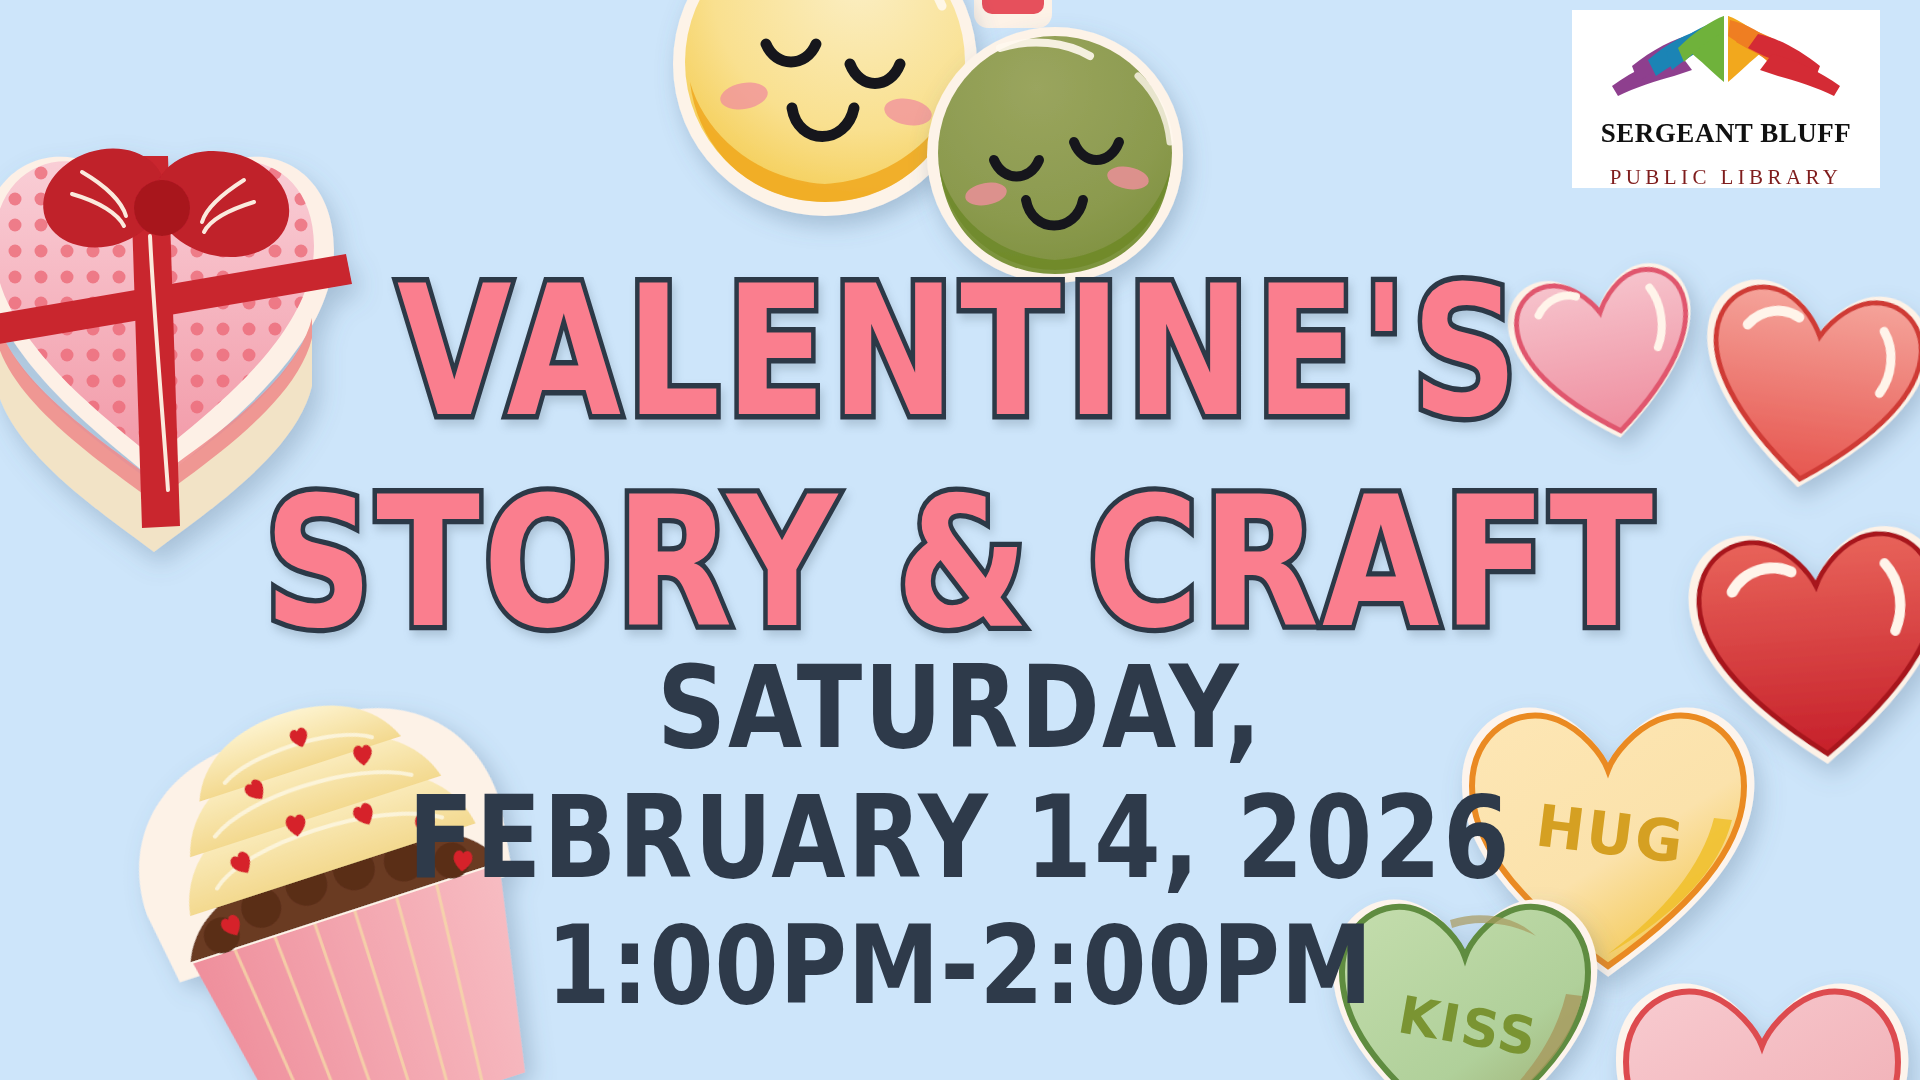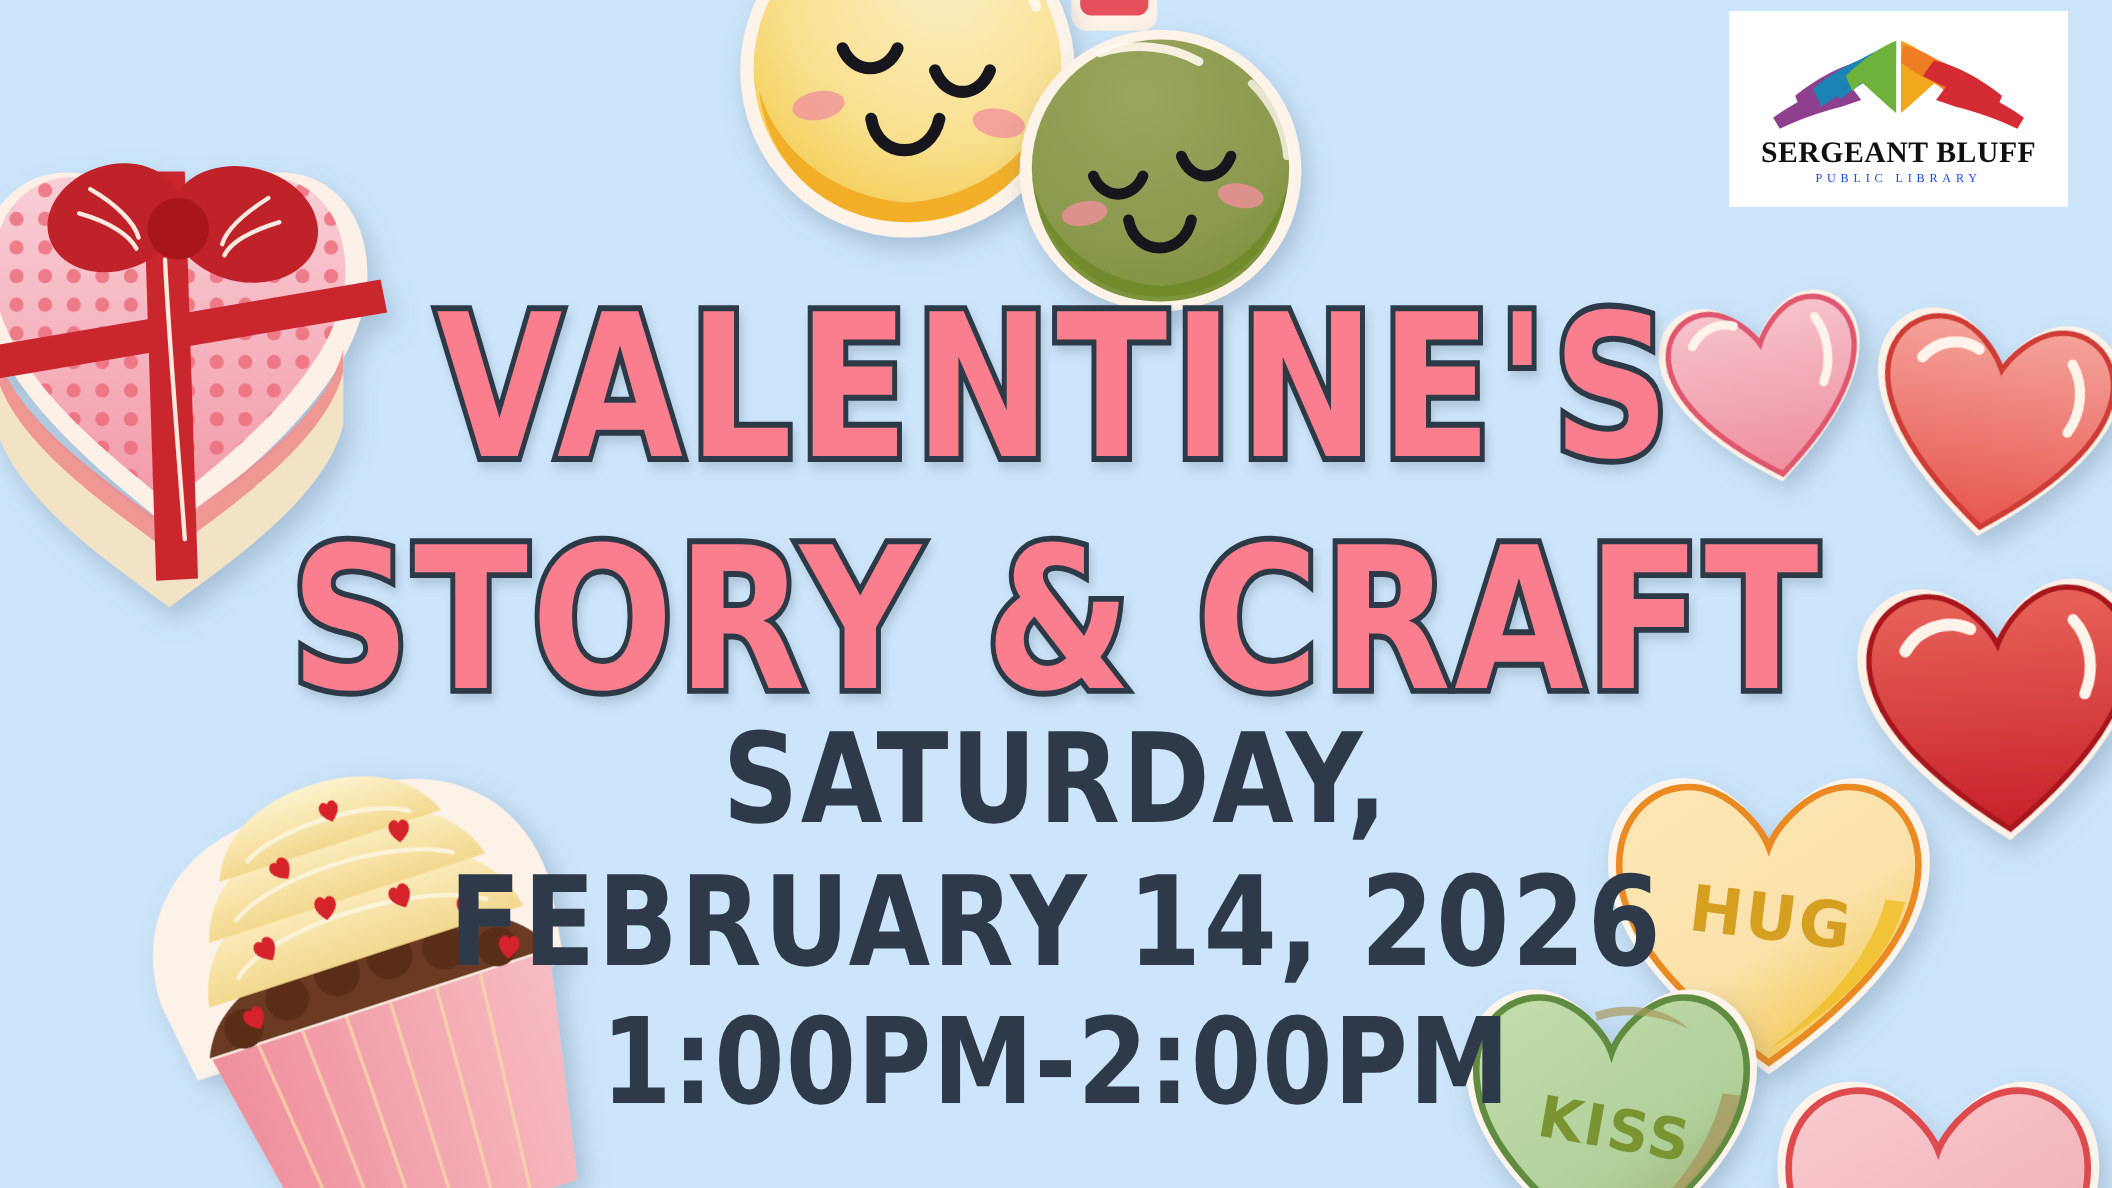--- a/index.html
+++ b/index.html
@@ -14,33 +14,33 @@
     background:#cde5fa;
     overflow:hidden;
   }
 
   
   .logo-box {
     position:absolute; top:10px; left:1572px;
     width:308px; height:178px;
     background:#ffffff;
     display:flex; flex-direction:column;
-    align-items:center; justify-content:center;
+    align-items:center; justify-content:space-between;
     z-index:40;
   }
   .logo-book { width:236px; height:92px; display:block; }
   .logo-name {
     font-family:"Liberation Serif", serif;
     font-size:27px; font-weight:700; letter-spacing:0.5px;
     color:#111111; line-height:1; margin-top:2px; white-space:nowrap;
   }
   .logo-sub {
     font-family:"Liberation Serif", serif;
-    font-size:11px; font-weight:400; letter-spacing:4.4px;
-    color:#1d4ed8; line-height:1; margin-top:5px; white-space:nowrap;
+    font-size:21px; font-weight:400; letter-spacing:4.4px;
+    color:#7f1d1d; line-height:1; margin-top:5px; white-space:nowrap;
   }
 
   
   .text-block {
     position:absolute; left:0; top:0;
     width:1920px; height:768px;
     z-index:30;
     pointer-events:none;
     text-align:center;
   }

